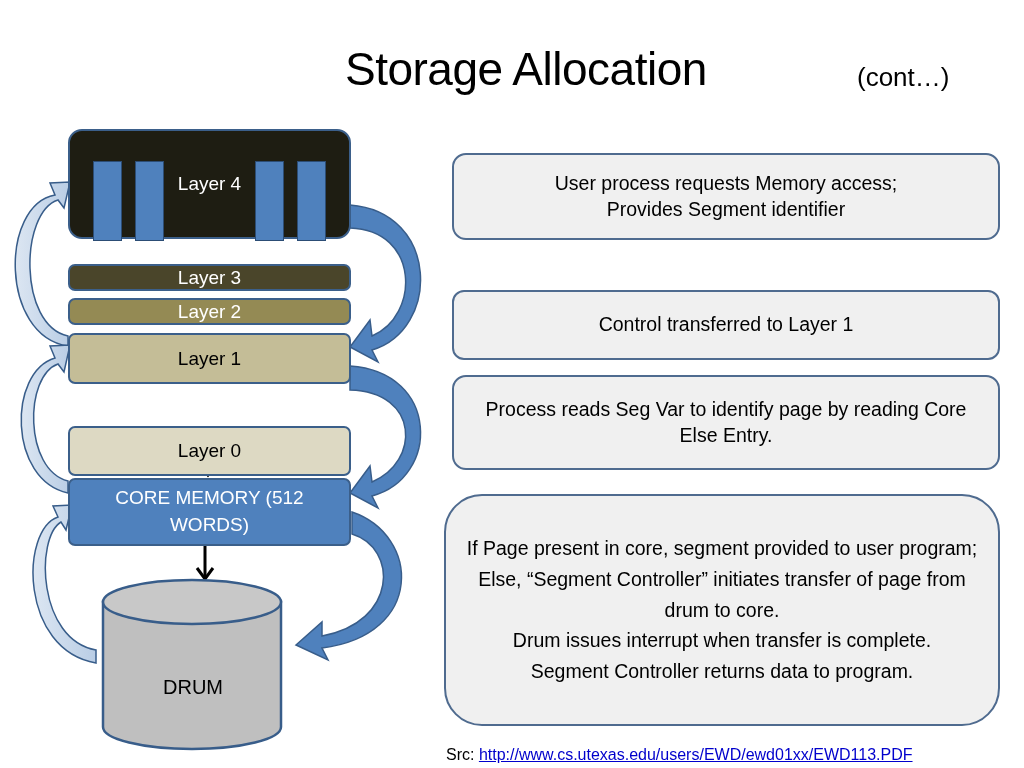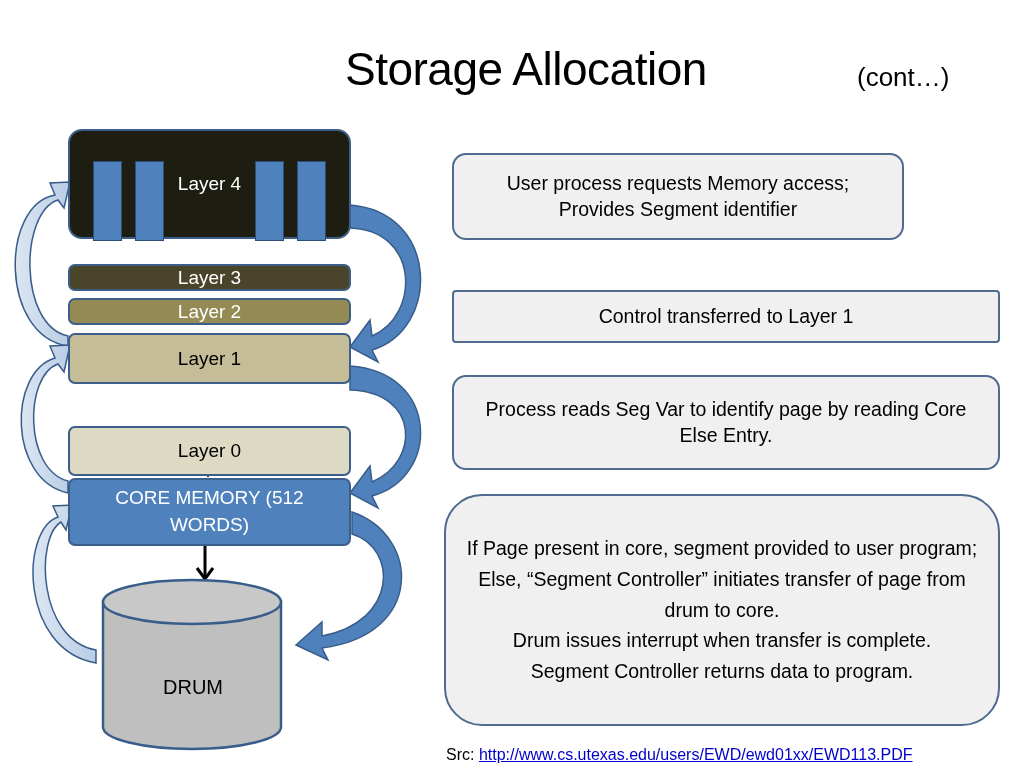--- a/index.html
+++ b/index.html
@@ -91,25 +91,25 @@
 </div>
 
 <div class="layer" style="left:68px; top:478px; width:283px; height:68px; background:#4f81bd; color:#fff; line-height:1.4; padding:0 30px;">
   <span>CORE MEMORY (512 WORDS)</span>
 </div>
 
 <div class="drum-text">
   <div>DRUM</div>
 </div>
 
-<div class="box info" style="left:452px; top:153px; width:452px; height:87px; white-space:pre-line;">
+<div class="box info" style="left:452px; top:153px; width:548px; height:87px; white-space:pre-line;">
   <span>User process requests Memory access;
 Provides Segment identifier</span>
 </div>
-<div class="box info" style="left:452px; top:290px; width:548px; height:53px; border-radius:4px;">
+<div class="box info" style="left:452px; top:290px; width:548px; height:70px; border-radius:12px;">
   <span>Control transferred to Layer 1</span>
 </div>
 <div class="box info" style="left:452px; top:375px; width:548px; height:95px; padding:0 16px;">
   <span>Process reads Seg Var to identify page by reading Core Else Entry.</span>
 </div>
 <div class="box info" style="left:444px; top:494px; width:556px; height:232px; border-radius:38px; white-space:pre-line; padding:8px 18px; line-height:1.57;">
   <span>If Page present in core, segment provided to user program;
 Else, “Segment Controller” initiates transfer of page from drum to core.
 Drum issues interrupt when transfer is complete.
 Segment Controller returns data to program.</span>

